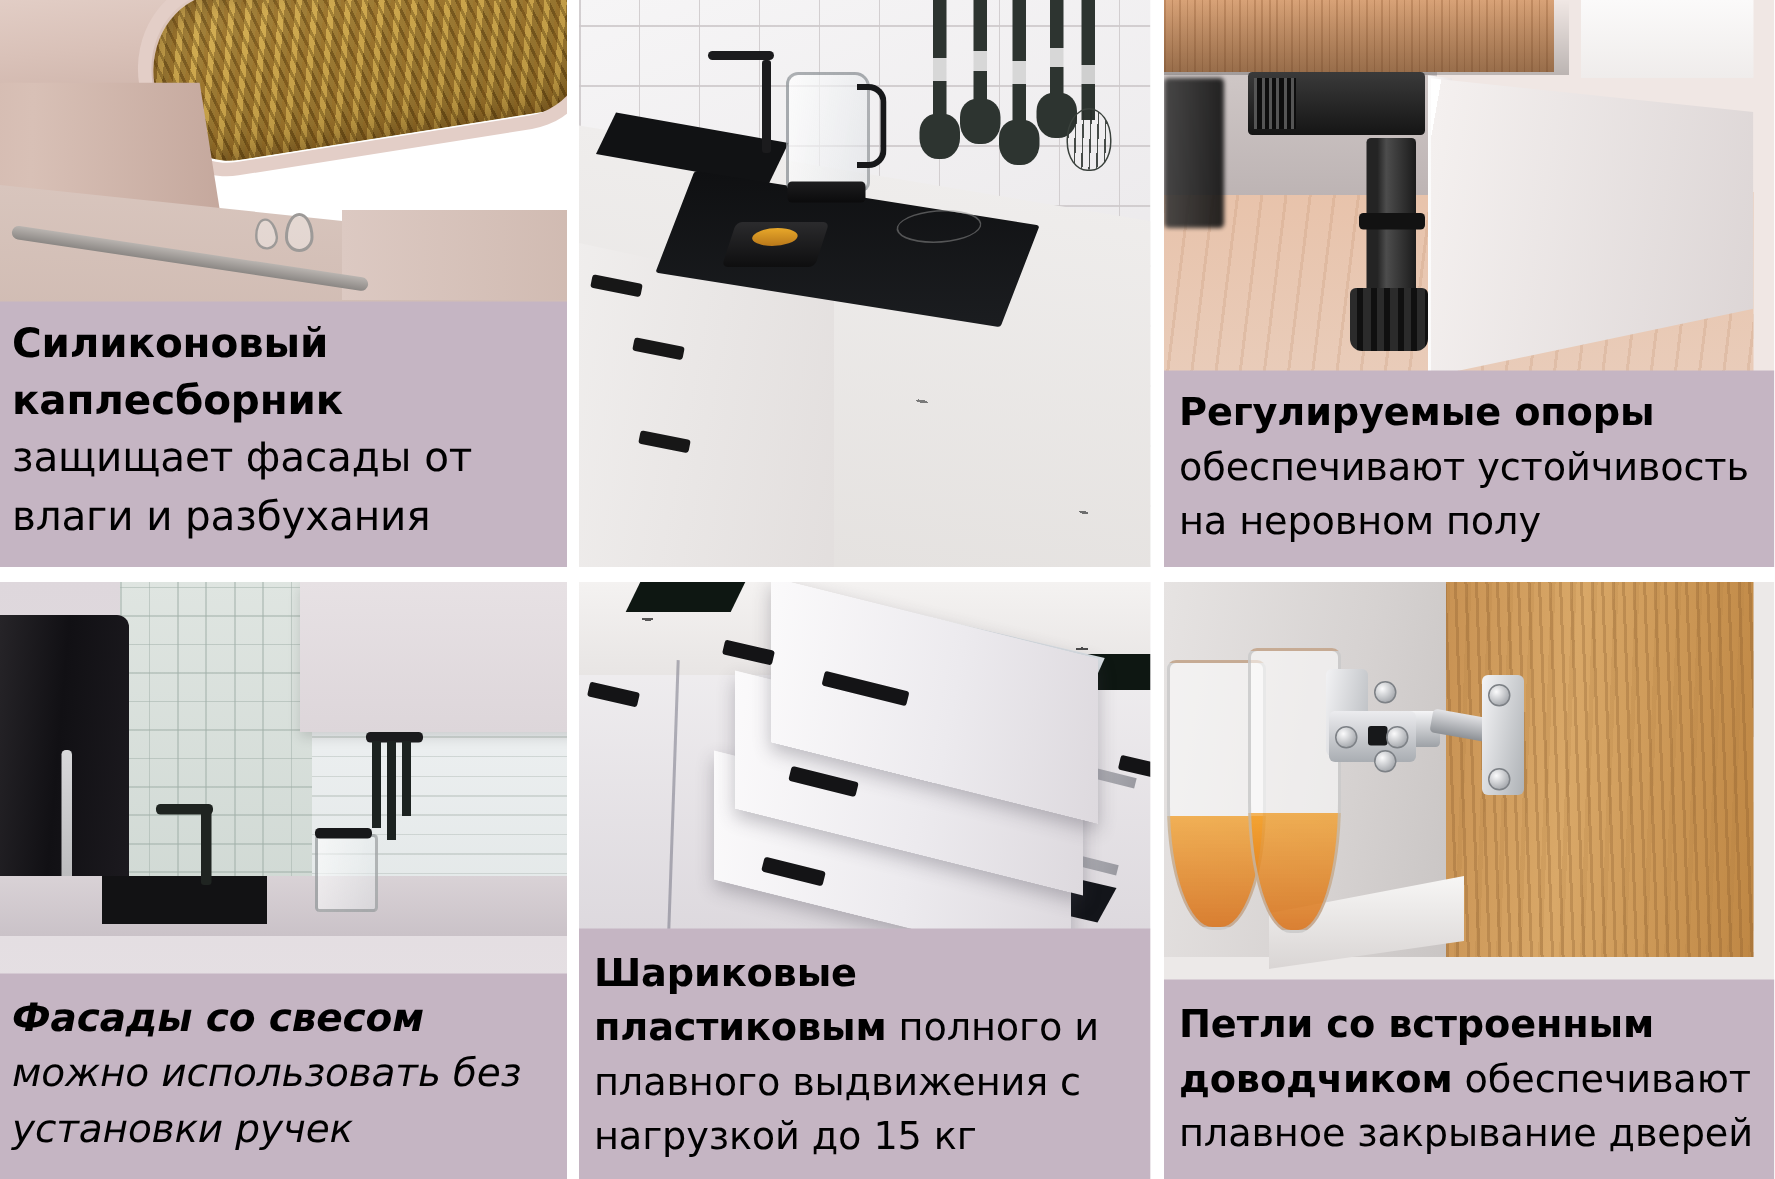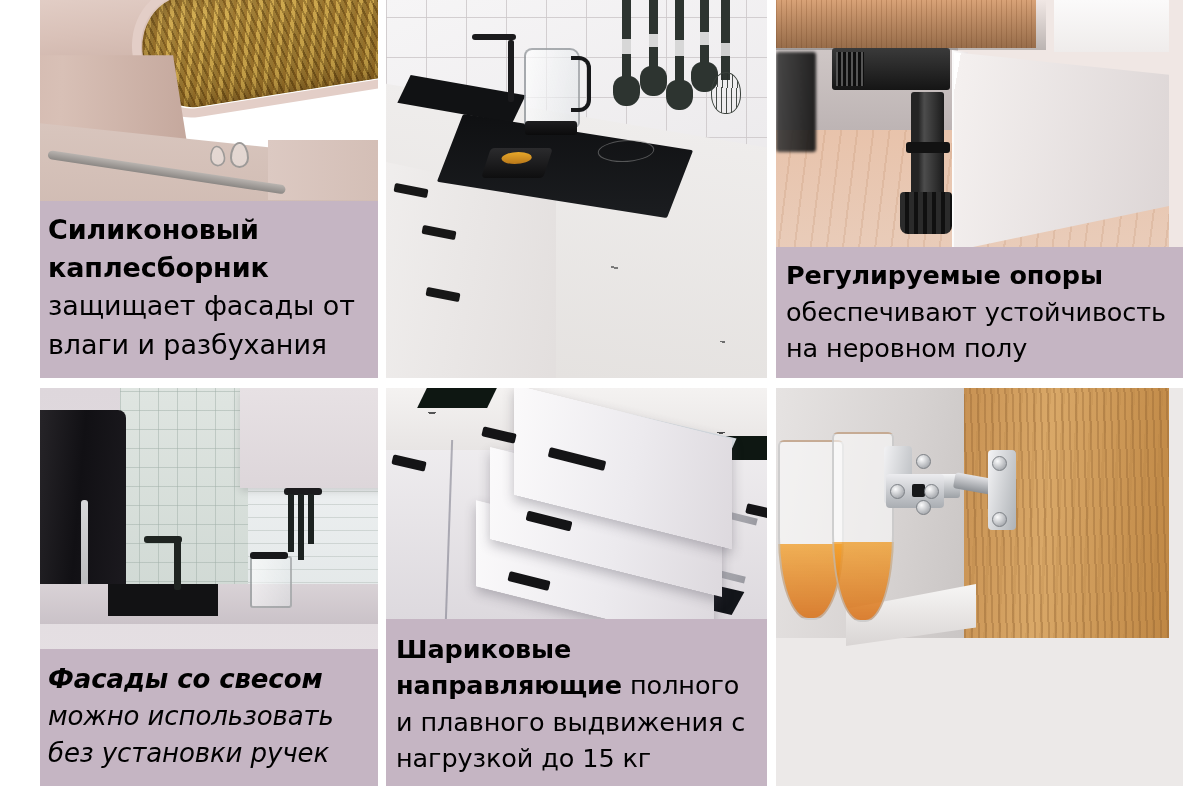--- a/index.html
+++ b/index.html
@@ -24,21 +24,21 @@
     background: #ffffff;
   }
 
   .cell {
     position: relative;
     overflow: hidden;
     display: flex;
     flex-direction: column;
     justify-content: flex-end;
   }
-  .cell.c1 { grid-column: 1; margin-left: 40px; }
+  .cell.c1 { grid-column: 1; }
   .cell.c2 { grid-column: 3; }
   .cell.c3 { grid-column: 5; }
   .cell.r1 { grid-row: 1; }
   .cell.r2 { grid-row: 3; }
 
   .photo {
     position: absolute;
     inset: 0;
     overflow: hidden;
   }
@@ -678,21 +678,21 @@
       <div class="drw b"></div>
       <div class="drw a"></div>
       <div class="bar b1"></div>
       <div class="bar b2"></div>
       <div class="bar b3"></div>
       <div class="bar b4"></div>
       <div class="bar b5"></div>
       <div class="bar b6"></div>
     </div>
     <div class="caption cap-e">
-      <p><b>Шариковые направляющие</b><span> полного и плавного выдвижения с нагрузкой до 15 кг</span></p>
+      <p><b>Шариковые пластиковым</b><span> полного и плавного выдвижения с нагрузкой до 15 кг</span></p>
     </div>
   </div>
 
   <div class="cell c3 r2">
     <div class="photo p6">
       <div class="panelw"></div>
       <div class="door"></div>
       <div class="shelf"></div>
       <div class="glass g1"></div>
       <div class="glass g2"></div>
@@ -701,15 +701,18 @@
       <div class="hinge-plate"></div>
       <div class="link"></div>
       <div class="hinge-mount"></div>
       <div class="screw s1"></div>
       <div class="screw s2"></div>
       <div class="screw s3"></div>
       <div class="screw s4"></div>
       <div class="screw s5"></div>
       <div class="screw s6"></div>
     </div>
+    <div class="caption cap-f">
+      <p><b>Петли со встроенным доводчиком</b><span> обеспечивают плавное закрывание дверей</span></p>
+    </div>
   </div>
 
 </div>
 
 </body></html>

